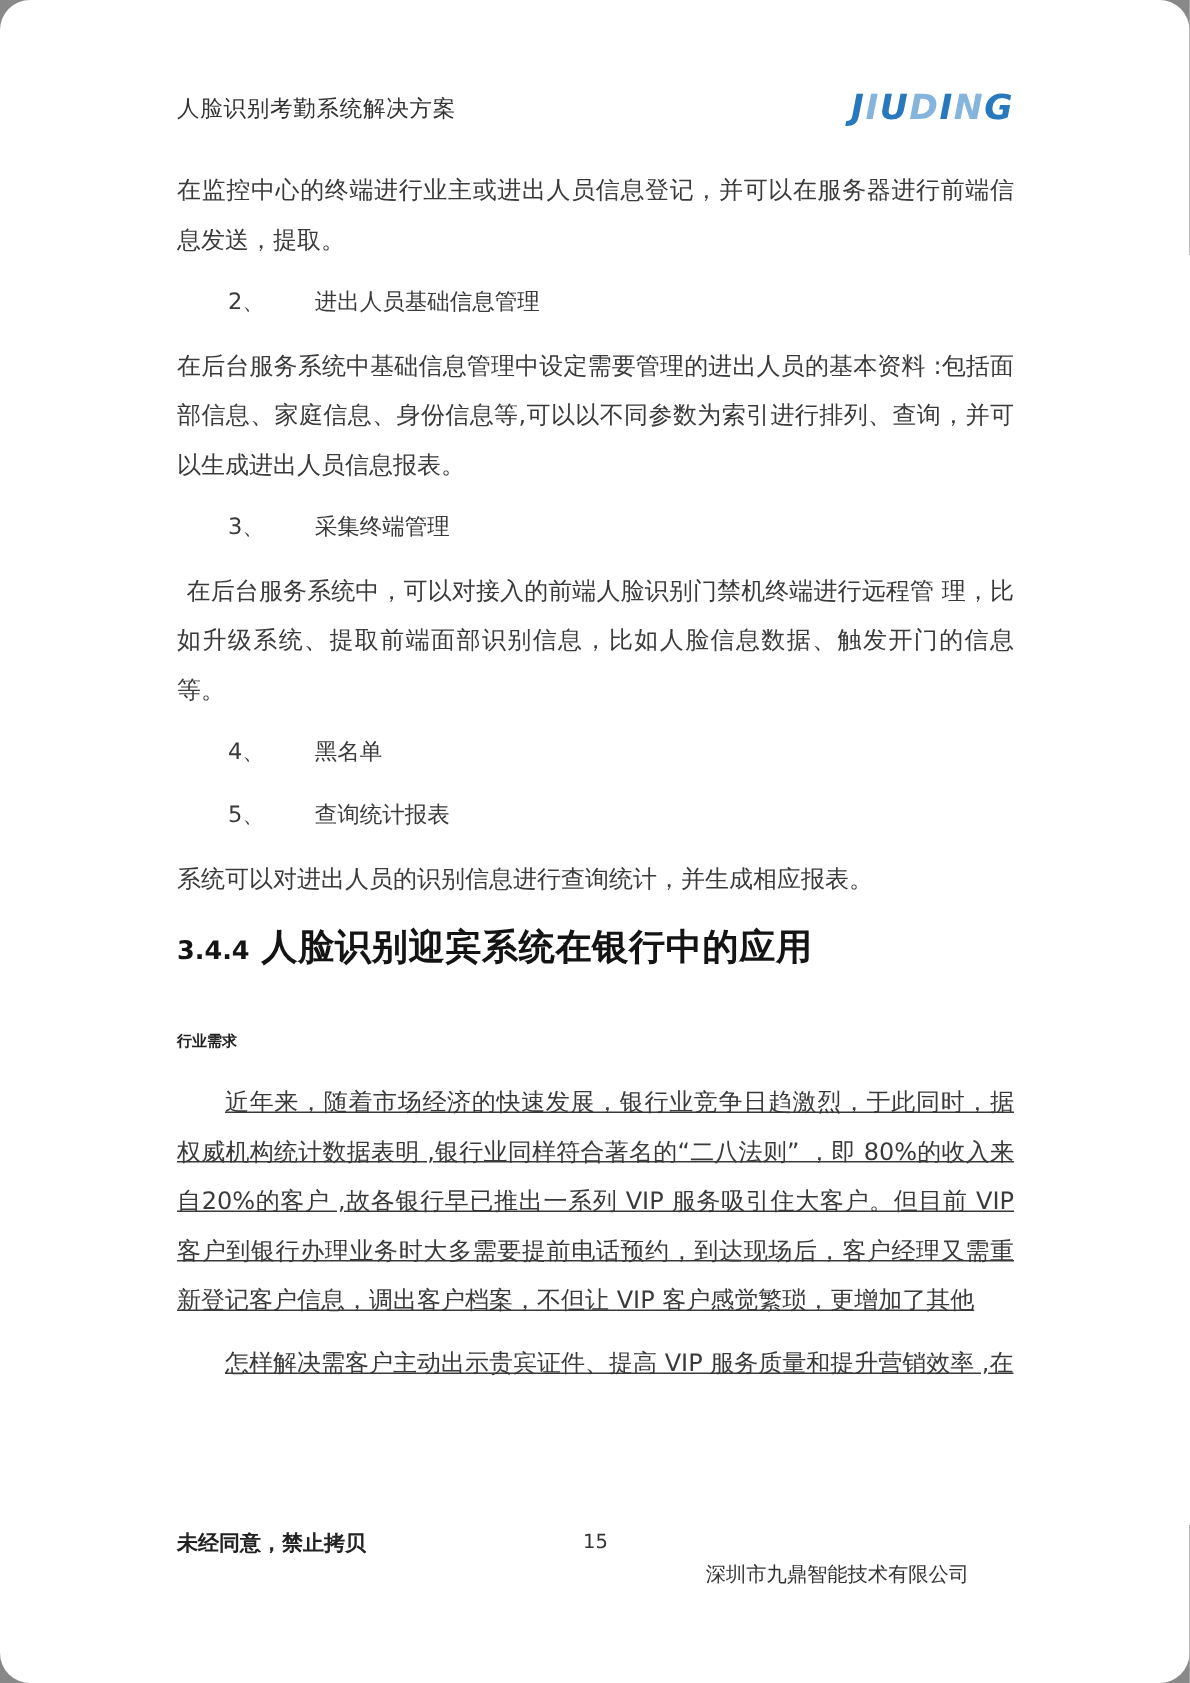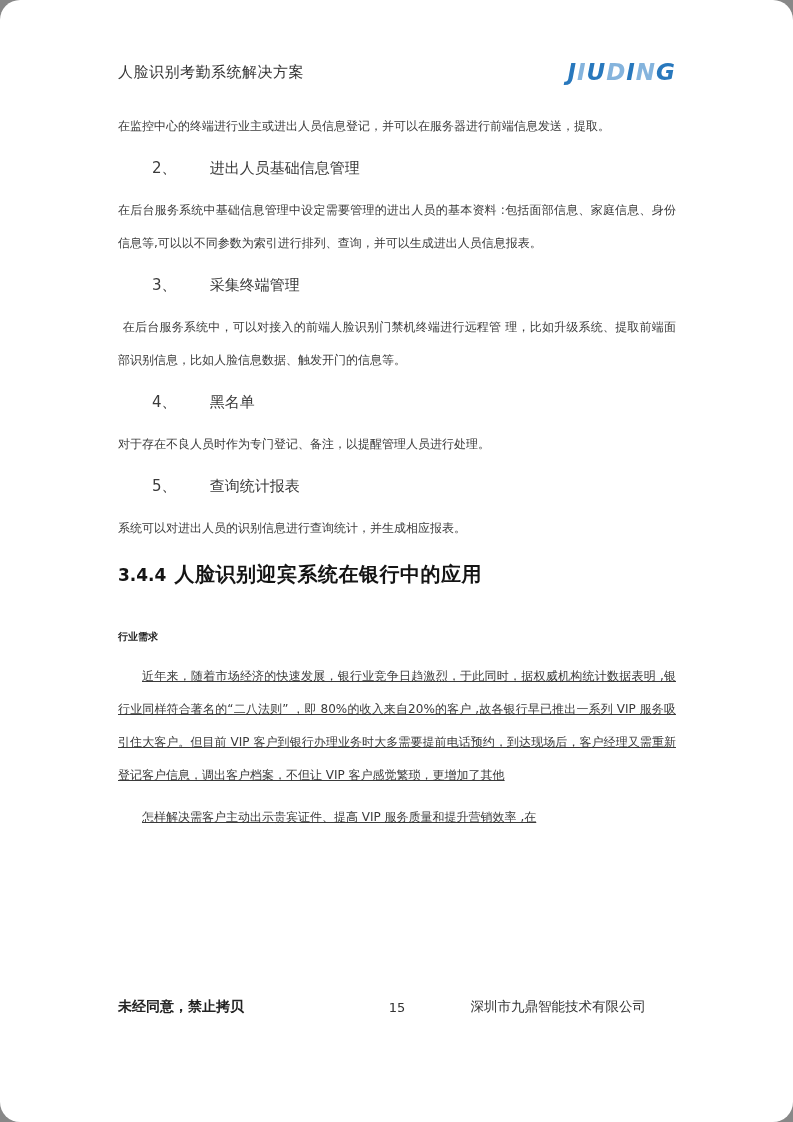--- a/index.html
+++ b/index.html
@@ -35,21 +35,21 @@
     font-size: 23px;
     font-weight: bold;
     font-style: italic;
     letter-spacing: 1px;
     line-height: 1;
     user-select: none;
     text-align: center;
   }
   
   .para {
-    font-size: 12px;
+    font-size: 16px;
     line-height: 33px;
     text-align: justify;
     margin-bottom: 9px;
     color: #3a3a3a;
   }
   .para.indent-2em { text-indent: 2em; text-decoration: underline; }
   .para.indent-sm  { text-indent: 0.4em; }
   .para.no-justify { text-align: left; }
   .list-item {
     font-size: 15px;
@@ -64,21 +64,21 @@
   }
   
   .heading-344 {
     margin-top: 9px;
     margin-bottom: 24px;
     line-height: 40px;
     color: #141414;
     font-weight: bold;
   }
   .heading-344 .h-num  { font-size: 17px; margin-right: 8px; }
-  .heading-344 .h-text { font-size: 20px; letter-spacing: 0.5px; }
+  .heading-344 .h-text { font-size: 24px; letter-spacing: 0.5px; }
   .subheading {
     font-size: 10px;
     font-weight: bold;
     color: #222222;
     line-height: 33px;
     margin-bottom: 7px;
   }
   .gap-vip { margin-top: 13px; }
   
   .doc-footer {
@@ -88,21 +88,21 @@
     top: 998px;
     display: grid;
     grid-template-columns: 1fr auto 1fr;
     align-items: center;
     font-size: 13.5px;
     color: #333333;
     gap: 16px;
   }
   .doc-footer .f-left  { font-weight: bold; font-size: 14px; color: #222; justify-self: start; }
   .doc-footer .f-page  { justify-self: center; font-size: 13px; }
-  .doc-footer .f-right { justify-self: end; padding-right: 30px; }
+  .doc-footer .f-right { justify-self: end; padding-right: 30px; margin-top: 43px; }
 </style>
 </head>
 <body>
 
 <div class="page">
   <div class="content">
 
     <div class="doc-header">
       <span class="title">人脸识别考勤系统解决方案</span>
       <span class="logo"><span style="color: rgb(40, 120, 189);">J</span><span style="color: rgb(133, 180, 221);">I</span><span style="color: rgb(40, 120, 189);">U</span><span style="color: rgb(133, 180, 221);">D</span><span style="color: rgb(40, 120, 189);">I</span><span style="color: rgb(133, 180, 221);">N</span><span style="color: rgb(40, 120, 189);">G</span></span>
@@ -119,21 +119,20 @@
     <div class="list-item">
       <span class="num">3、</span>
       <span class="label">采集终端管理</span>
     </div>
     <p class="para indent-sm">在后台服务系统中，可以对接入的前端人脸识别门禁机终端进行远程管 理，比如升级系统、提取前端面部识别信息，比如人脸信息数据、触发开门的信息等。</p>
 
     <div class="list-item">
       <span class="num">4、</span>
       <span class="label">黑名单</span>
     </div>
-    <p class="para">对于存在不良人员时作为专门登记、备注，以提醒管理人员进行处理。</p>
 
     <div class="list-item">
       <span class="num">5、</span>
       <span class="label">查询统计报表</span>
     </div>
     <p class="para">系统可以对进出人员的识别信息进行查询统计，并生成相应报表。</p>
 
     <div class="heading-344">
       <span class="h-num">3.4.4</span><span class="h-text">人脸识别迎宾系统在银行中的应用</span>
     </div>

